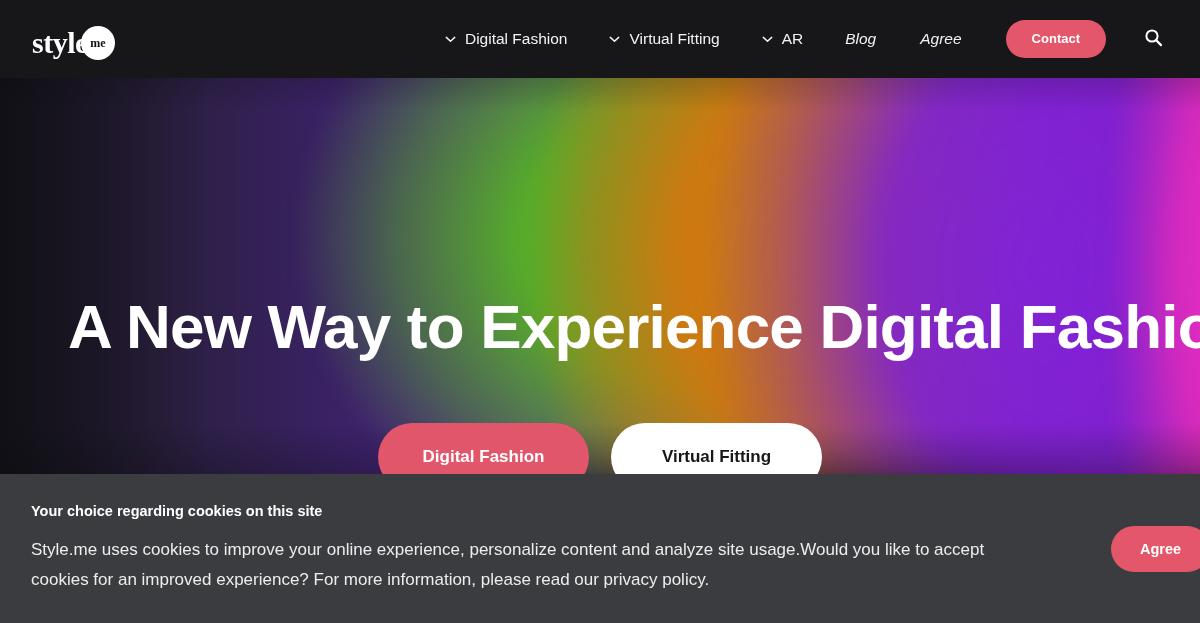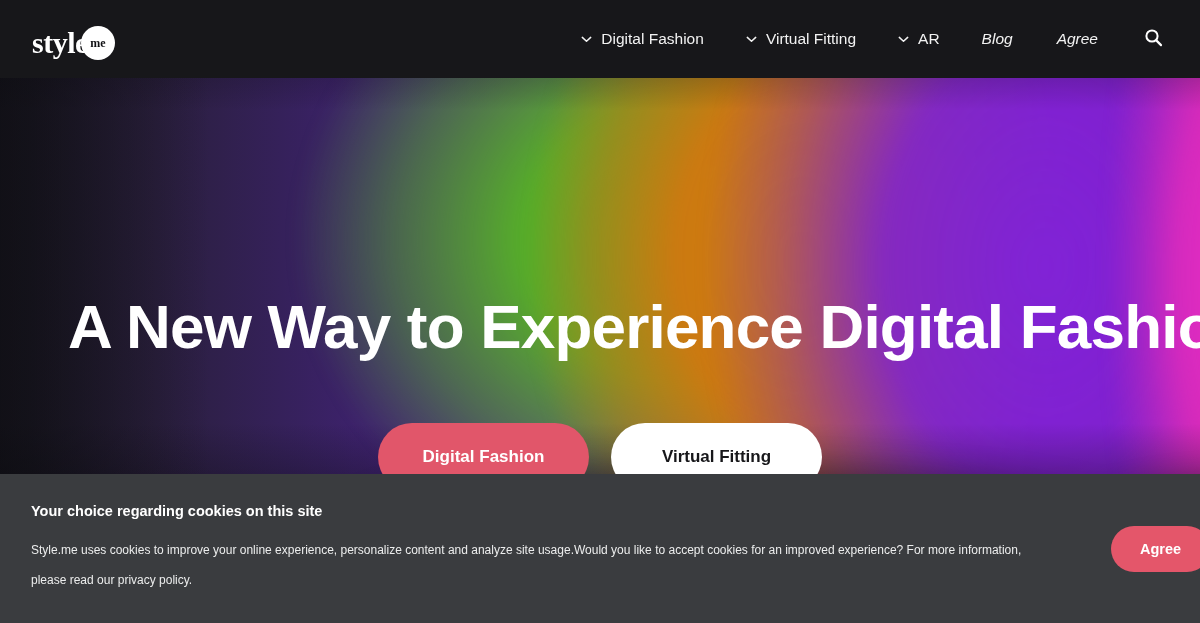--- a/index.html
+++ b/index.html
@@ -232,21 +232,21 @@
   }
   #cookie-text { margin-left:31px; width:1010px; }
   #cookie-title {
     color:#ffffff;
     font-size:14.5px;
     font-weight:bold;
     margin-bottom:16px;
   }
   #cookie-body {
     color:#eceded;
-    font-size:12px;
+    font-size:17px;
     line-height:30px;
     width:1005px;
   }
   #agree-btn {
     background:#e4566a;
     color:#ffffff;
     border:none;
     border-radius:26px;
     font-family:"Liberation Sans", sans-serif;
     font-size:14.5px;
@@ -299,20 +299,21 @@
       </div>
 
       <div class="nav-item nav-plain">
         <span>Blog</span>
       </div>
 
       <div class="nav-item nav-plain">
         <span>Agree</span>
       </div>
 
+      <button id="contact-btn">Contact</button>
 
       <button id="search-btn">
         <span>
           <svg width="19" height="19" viewBox="0 0 19 19">
             <circle cx="8" cy="8" r="5.6" fill="none" stroke="#ffffff" stroke-width="2"></circle>
             <path d="M12.3 12.4 L17 17.1" stroke="#ffffff" stroke-width="2.2" stroke-linecap="round"></path>
           </svg>
         </span>
       </button>
 

